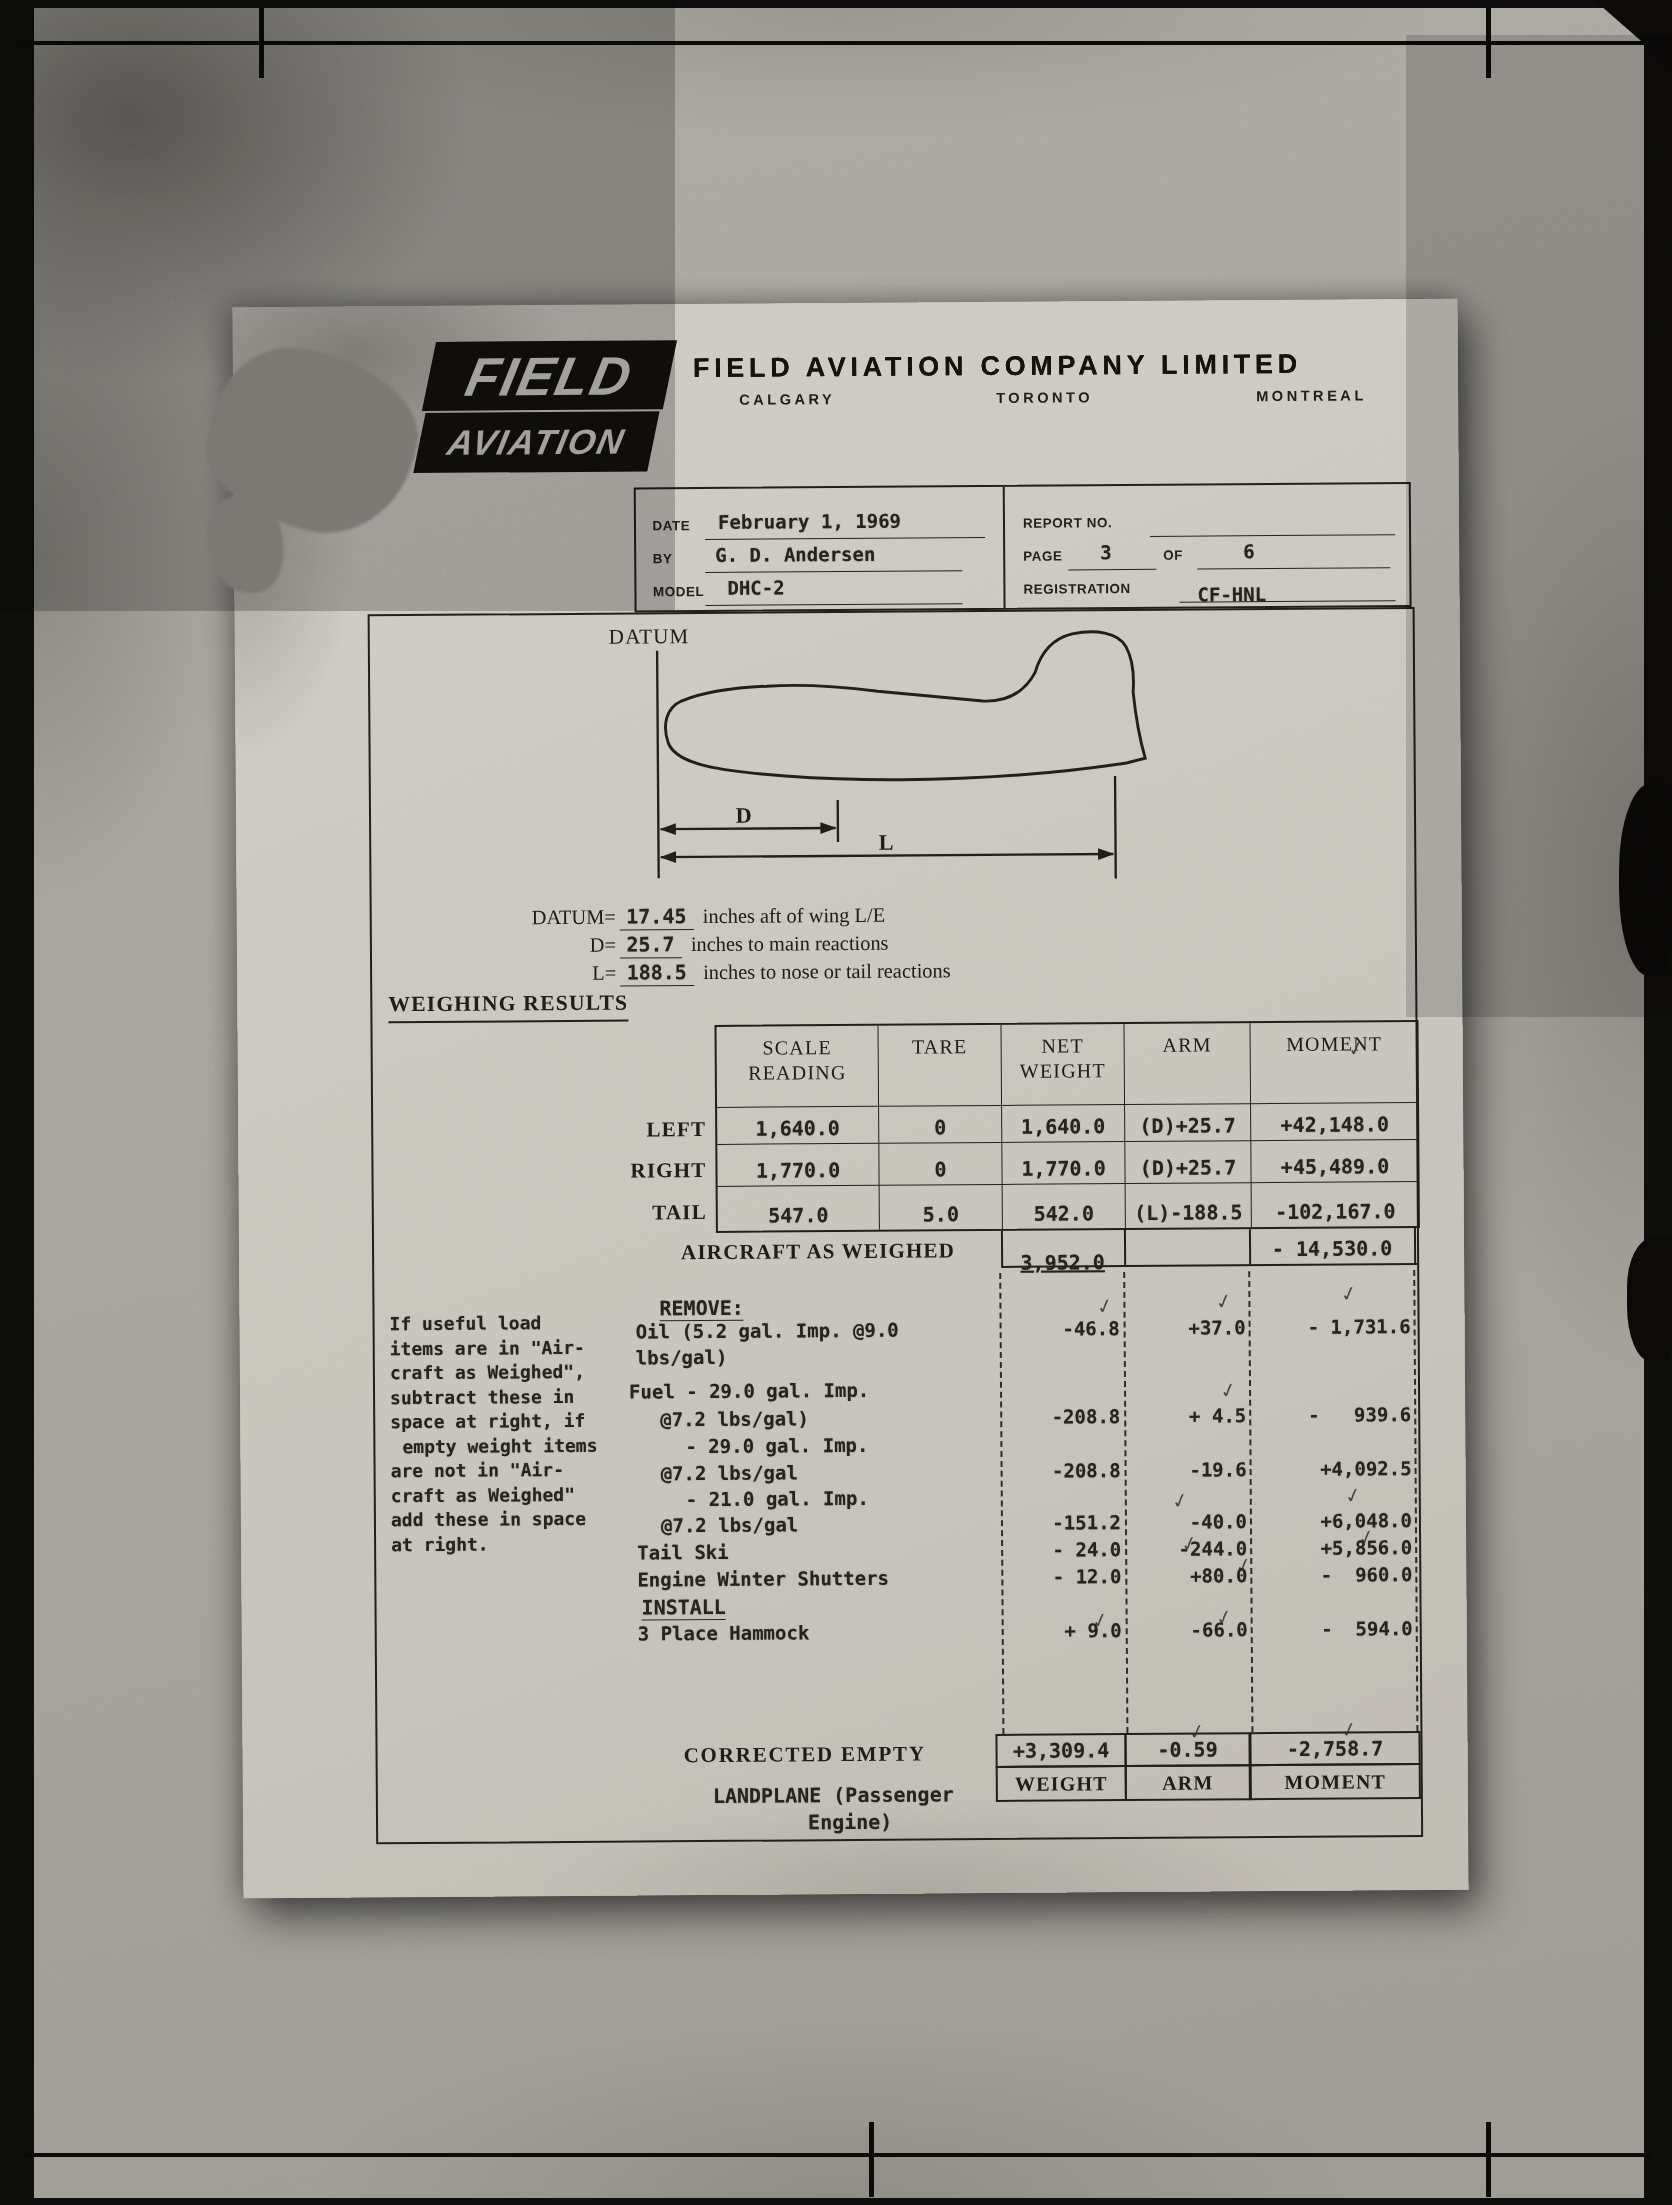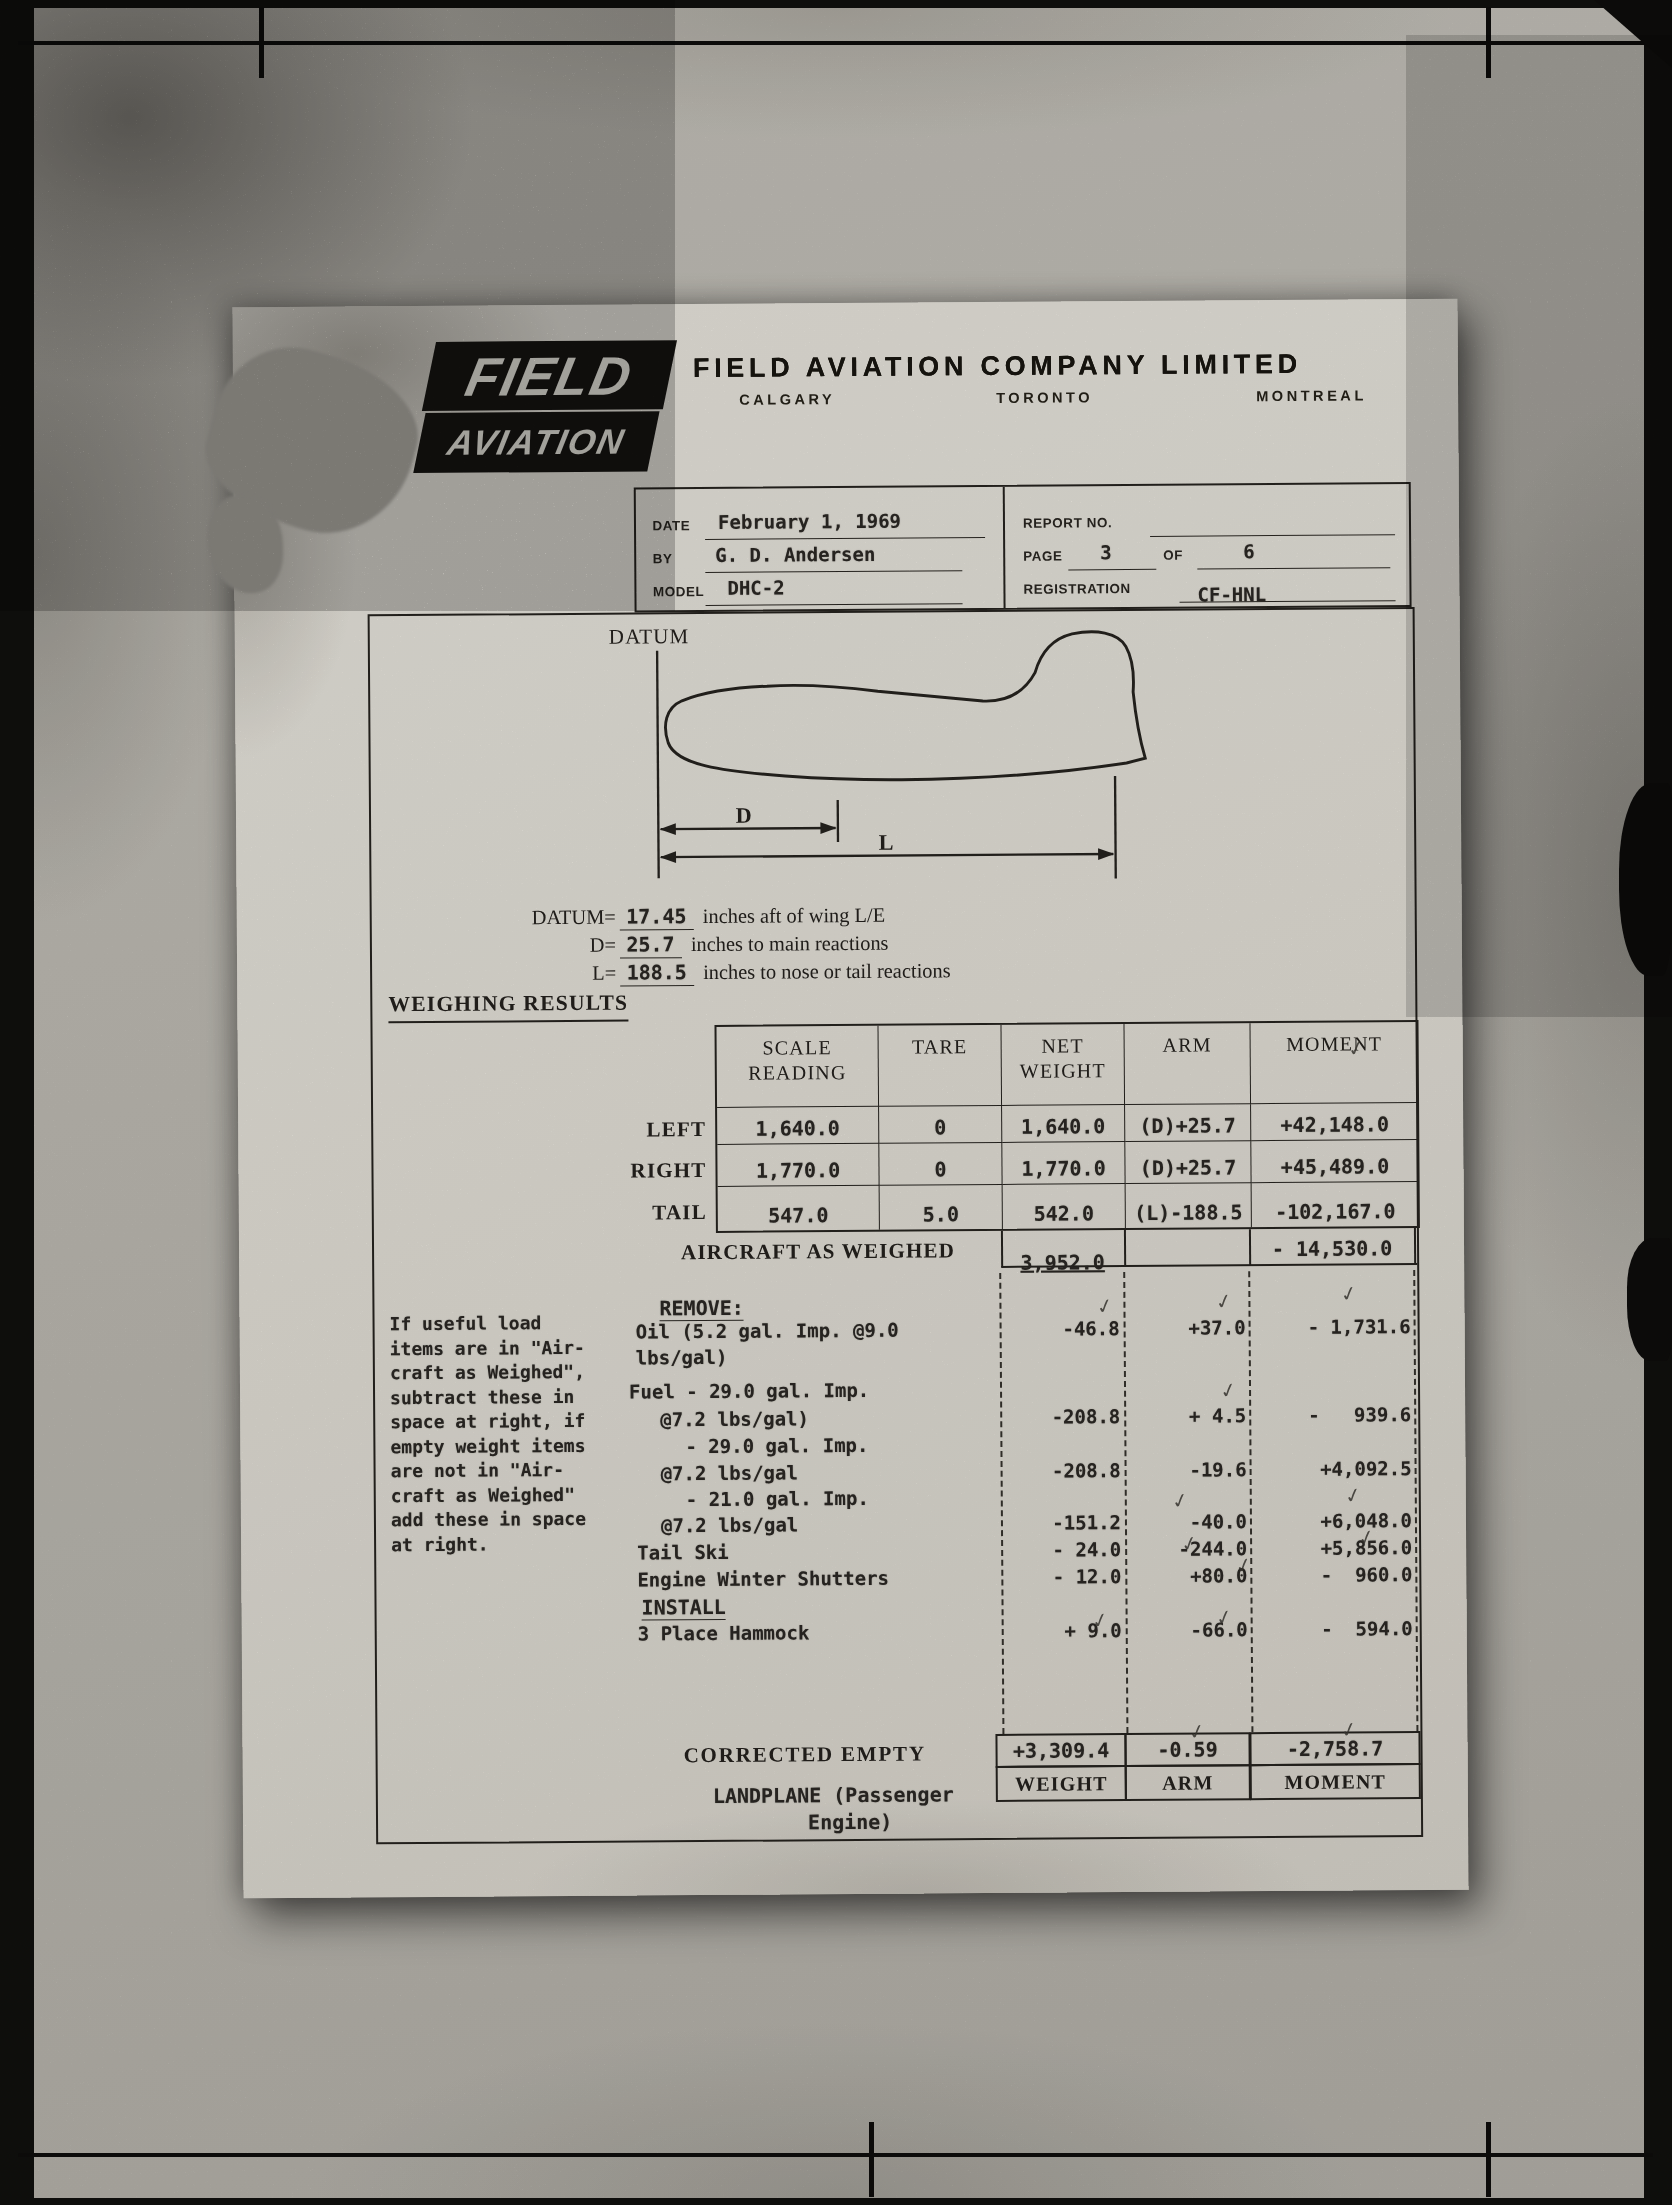--- a/index.html
+++ b/index.html
@@ -265,21 +265,21 @@
     <div class="dash" style="left:884px;top:971px;height:461px;"></div>
     <div class="dash" style="left:1009px;top:971px;height:461px;"></div>
     <div class="dash" style="left:1174px;top:971px;height:461px;"></div>
 
     <div class="abs" style="left:150px;top:1006px;">
       <div class="mono t31" style="line-height:24.5px;">If useful load</div>
       <div class="mono t31" style="line-height:24.5px;">items are in "Air-</div>
       <div class="mono t31" style="line-height:24.5px;">craft as Weighed",</div>
       <div class="mono t31" style="line-height:24.5px;">subtract these in</div>
       <div class="mono t31" style="line-height:24.5px;">space at right, if</div>
-      <div class="mono t31" style="line-height:24.5px;">empty weight items</div>
+      <div class="mono t31" style="line-height:24.5px;margin-left:12px;">empty weight items</div>
       <div class="mono t31" style="line-height:24.5px;">are not in "Air-</div>
       <div class="mono t31" style="line-height:24.5px;">craft as Weighed"</div>
       <div class="mono t31" style="line-height:24.5px;">add these in space</div>
       <div class="mono t31" style="line-height:24.5px;">at right.</div>
     </div>
 
     <div class="abs mono t34" style="left:400px;top:992px;border-bottom:1.8px solid #2b2824;margin-left:20px;">REMOVE:</div>
 
     <div class="abs mono t33" style="left:396px;top:1016px;">Oil (5.2 gal. Imp. @9.0</div>
     <div class="abs mono t33 val" style="left:753px;top:1016px;width:127px;">-46.8</div>

